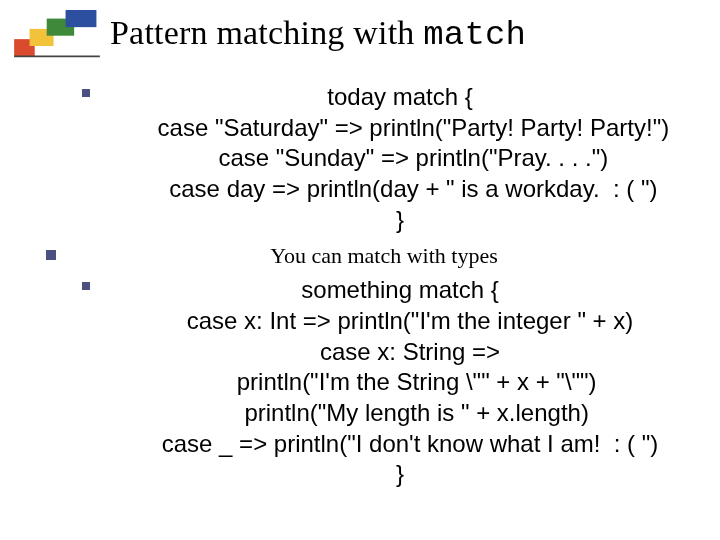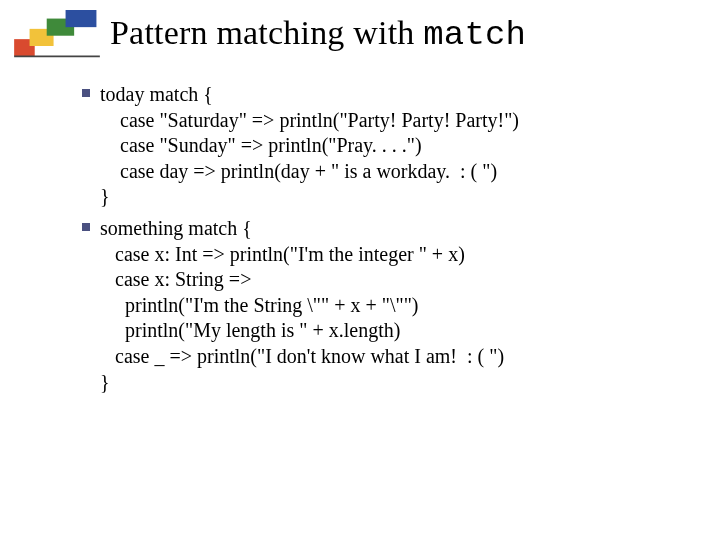--- a/index.html
+++ b/index.html
@@ -10,20 +10,21 @@
     background: #ffffff;
     font-family: "Times New Roman", Times, serif;
     color: #000;
     overflow: hidden;
   }
   .slide {
     position: relative;
     width: 720px;
     height: 480px;
     box-sizing: border-box;
+    text-align: center;
   }
   .logo {
     position: absolute;
     top: 10px;
     left: 14px;
     width: 86px;
     height: 48px;
   }
   .title {
     position: absolute;
@@ -56,22 +57,22 @@
     left: 6px;
     top: 8px;
     width: 10px;
     height: 10px;
     background: #4a5080;
   }
   .lvl2 {
     margin: 4px 0 6px 36px;
     padding-left: 24px;
     position: relative;
-    font-size: 20px;
-    font-family: Liberation Serif, serif;
+    font-size: 24px;
+    font-family: Liberation Sans, sans-serif;
     line-height: 1.28;
     white-space: pre;
   }
   .lvl2::before {
     content: "";
     position: absolute;
     left: 6px;
     top: 7px;
     width: 8px;
     height: 8px;
@@ -100,20 +101,21 @@
 
   <div class="content">
 
 
     <div class="lvl2">today match {
     case "Saturday" =&gt; println("Party! Party! Party!")
     case "Sunday" =&gt; println("Pray. . . .")
     case day =&gt; println(day + " is a workday.  : ( ")
 }</div>
 
+    <div class="lvl1">You can match with types</div>
 
     <div class="lvl2">something match {
    case x: Int =&gt; println("I'm the integer " + x)
    case x: String =&gt;
      println("I'm the String \"" + x + "\"")
      println("My length is " + x.length)
    case _ =&gt; println("I don't know what I am!  : ( ")
 }</div>
 
   </div>

